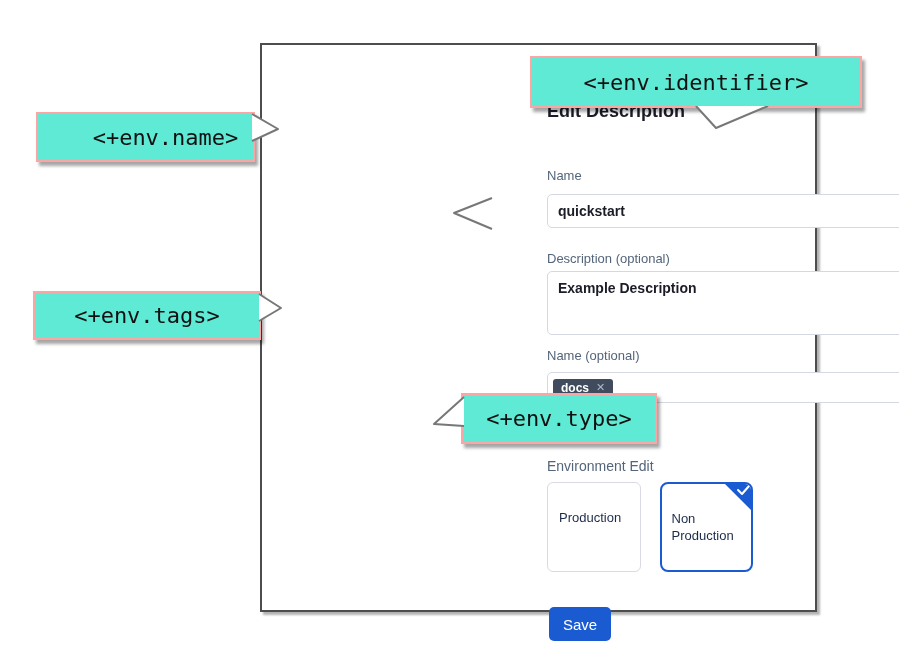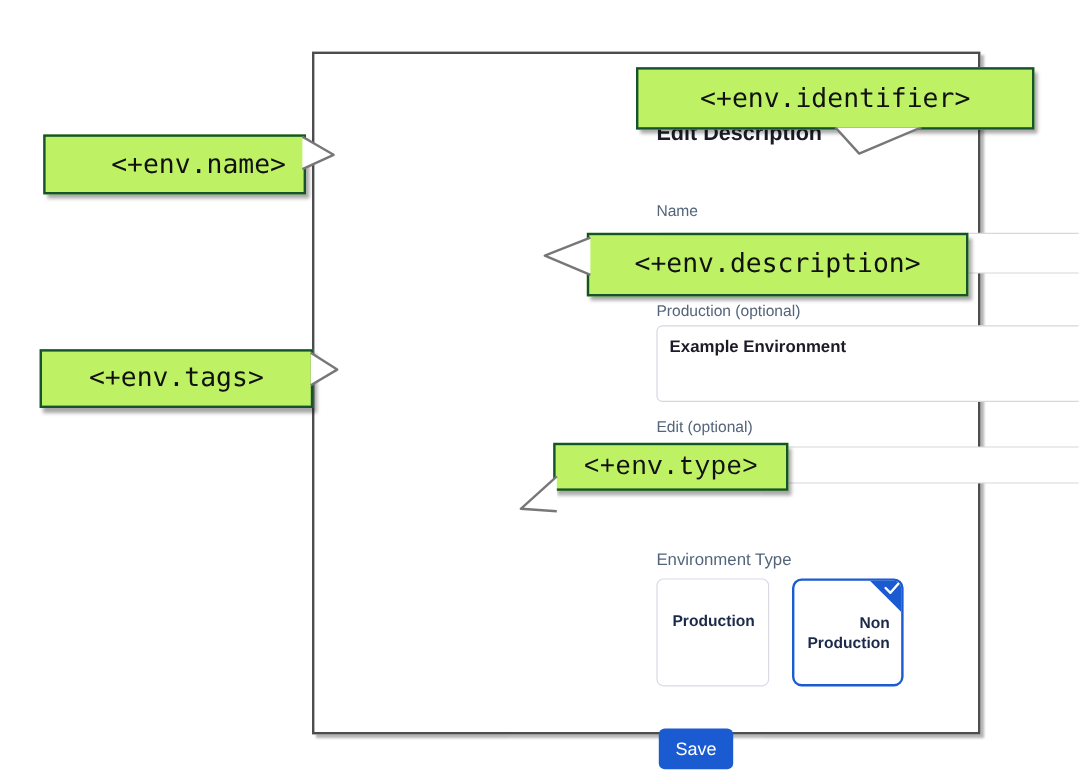--- a/index.html
+++ b/index.html
@@ -25,40 +25,40 @@
   .input-name { top:149px; height:34px; }
   .textarea   { top:226px; height:64px; align-items:flex-start; padding-top:8px; border-radius:5px; position:absolute; }
 
   .input-tags { top:327px; height:31px; padding:0 5px; }
   .chip { display:inline-flex; align-items:center; background:#404b5d; color:#fff;
           border-radius:3px; font-size:12px; font-weight:700; padding:3px 8px; line-height:1; }
   .chip-x { margin-left:7px; color:#aeb9c7; font-size:11px; font-weight:400; cursor:pointer; }
 
   .card { position:absolute; top:437px; height:90px; background:#fff; cursor:pointer;
           display:flex; flex-direction:column; align-items:center; padding-top:26px;
-          font-size:13px; font-weight:700; color:#1c2a4a; text-align:right; line-height:17px; }
+          font-size:13px; font-weight:400; color:#1c2a4a; text-align:left; line-height:17px; }
   .card-prod { left:285px; width:94px; border:1px solid #d9dae5; border-radius:6px; }
   .card-nonprod { left:398px; width:93px; border:2px solid #1b5bd1; border-radius:8px; overflow:hidden; }
   .card-nonprod .corner { position:absolute; top:-2px; right:-2px; }
   .card-label { width:70px; }
 
   .save-btn { position:absolute; left:287px; top:562px; width:62px; height:34px;
               background:#1b5bd1; color:#fff; border:none; border-radius:5px;
               font-family:"Liberation Sans", sans-serif; font-size:15px; font-weight:500; cursor:pointer; }
 
   
-  .callout { position:absolute; background:#bef264; border:2px solid #14532d;
+  .callout { position:absolute; background:#5eead4; border:2px solid #fca5a5;
              box-shadow:3px 4px 3px rgba(0,0,0,0.35); z-index:5;
              display:flex; align-items:center; justify-content:center;
              font-family:"DejaVu Sans Mono", monospace; font-size:22px; color:#111; }
   .co-name { left:36px;  top:112px; width:219px; height:50px;padding-left:40px; }
   .co-tags { left:33px;  top:291px; width:228px; height:49px; }
   .co-id   { left:530px; top:56px;  width:332px; height:52px; }
   .co-desc { left:489px; top:194px; width:318px; height:53px; }
-  .co-type { left:461px; top:369px; width:196px; height:40px;font-family:Liberation Mono, monospace; }
+  .co-type { left:461px; top:393px; width:196px; height:51px; }
   .tail { position:absolute; z-index:6; }
   .t-name { left:250px; top:110px; }
   .t-tags { left:257px; top:290px; }
   .t-id   { left:688px; top:106px; }
   .t-desc { left:450px; top:196px; }
   .t-type { left:430px; top:395px; }
 </style>
 </head>
 <body>
 
@@ -67,35 +67,35 @@
   <div class="modal">
     <div class="modal-title">Edit Description</div>
 
     <div class="field-label lbl-name">Name</div>
     <div class="id-row">
       
       
     </div>
     <div class="text-input input-name">quickstart</div>
 
-    <div class="field-label lbl-desc">Production (optional)</div>
+    <div class="field-label lbl-desc">Description (optional)</div>
     <div class="text-input textarea">
-      <span>Example Environment</span>
+      <span>Example Description</span>
 
     </div>
 
-    <div class="field-label lbl-tags">Edit (optional)</div>
+    <div class="field-label lbl-tags">Name (optional)</div>
     <div class="text-input input-tags">
       <span class="chip">
         <span>docs</span>
         <span class="chip-x">✕</span>
       </span>
     </div>
 
-    <div class="field-label lbl-type">Environment Type</div>
+    <div class="field-label lbl-type">Environment Edit</div>
 
     <div class="card card-prod">
       <span class="card-label">Production</span>
     </div>
     <div class="card card-nonprod">
       <span class="card-label">Non Production</span>
       <svg class="corner" width="34" height="34" viewBox="0 0 34 34">
         <path d="M4 0 L28 0 Q34 0 34 6 L34 30 Z" fill="#1b5bd1"></path>
         <polyline points="19,8 23,12 30,4" fill="none" stroke="#fff" stroke-width="2" stroke-linecap="round" stroke-linejoin="round"></polyline>
       </svg>
@@ -107,21 +107,20 @@
   <div class="callout co-name">&lt;+env.name&gt;</div>
   <svg class="tail t-name" width="30" height="36" viewBox="0 0 30 36">
     <polyline points="2,4 28,19 2,31" fill="#fff" stroke="#777" stroke-width="2" stroke-linejoin="round"></polyline>
   </svg>
 
   <div class="callout co-id">&lt;+env.identifier&gt;</div>
   <svg class="tail t-id" width="90" height="26" viewBox="0 0 90 26">
     <polyline points="8,0 28,22 80,0" fill="#fff" stroke="#777" stroke-width="2" stroke-linejoin="round"></polyline>
   </svg>
 
-  <div class="callout co-desc">&lt;+env.description&gt;</div>
   <svg class="tail t-desc" width="44" height="36" viewBox="0 0 44 36">
     <polyline points="42,2 4,17 42,33" fill="#fff" stroke="#777" stroke-width="2" stroke-linejoin="round"></polyline>
   </svg>
 
   <div class="callout co-tags">&lt;+env.tags&gt;</div>
   <svg class="tail t-tags" width="28" height="36" viewBox="0 0 28 36">
     <polyline points="2,4 24,18 2,31" fill="#fff" stroke="#777" stroke-width="2" stroke-linejoin="round"></polyline>
   </svg>
 
   <div class="callout co-type">&lt;+env.type&gt;</div>

